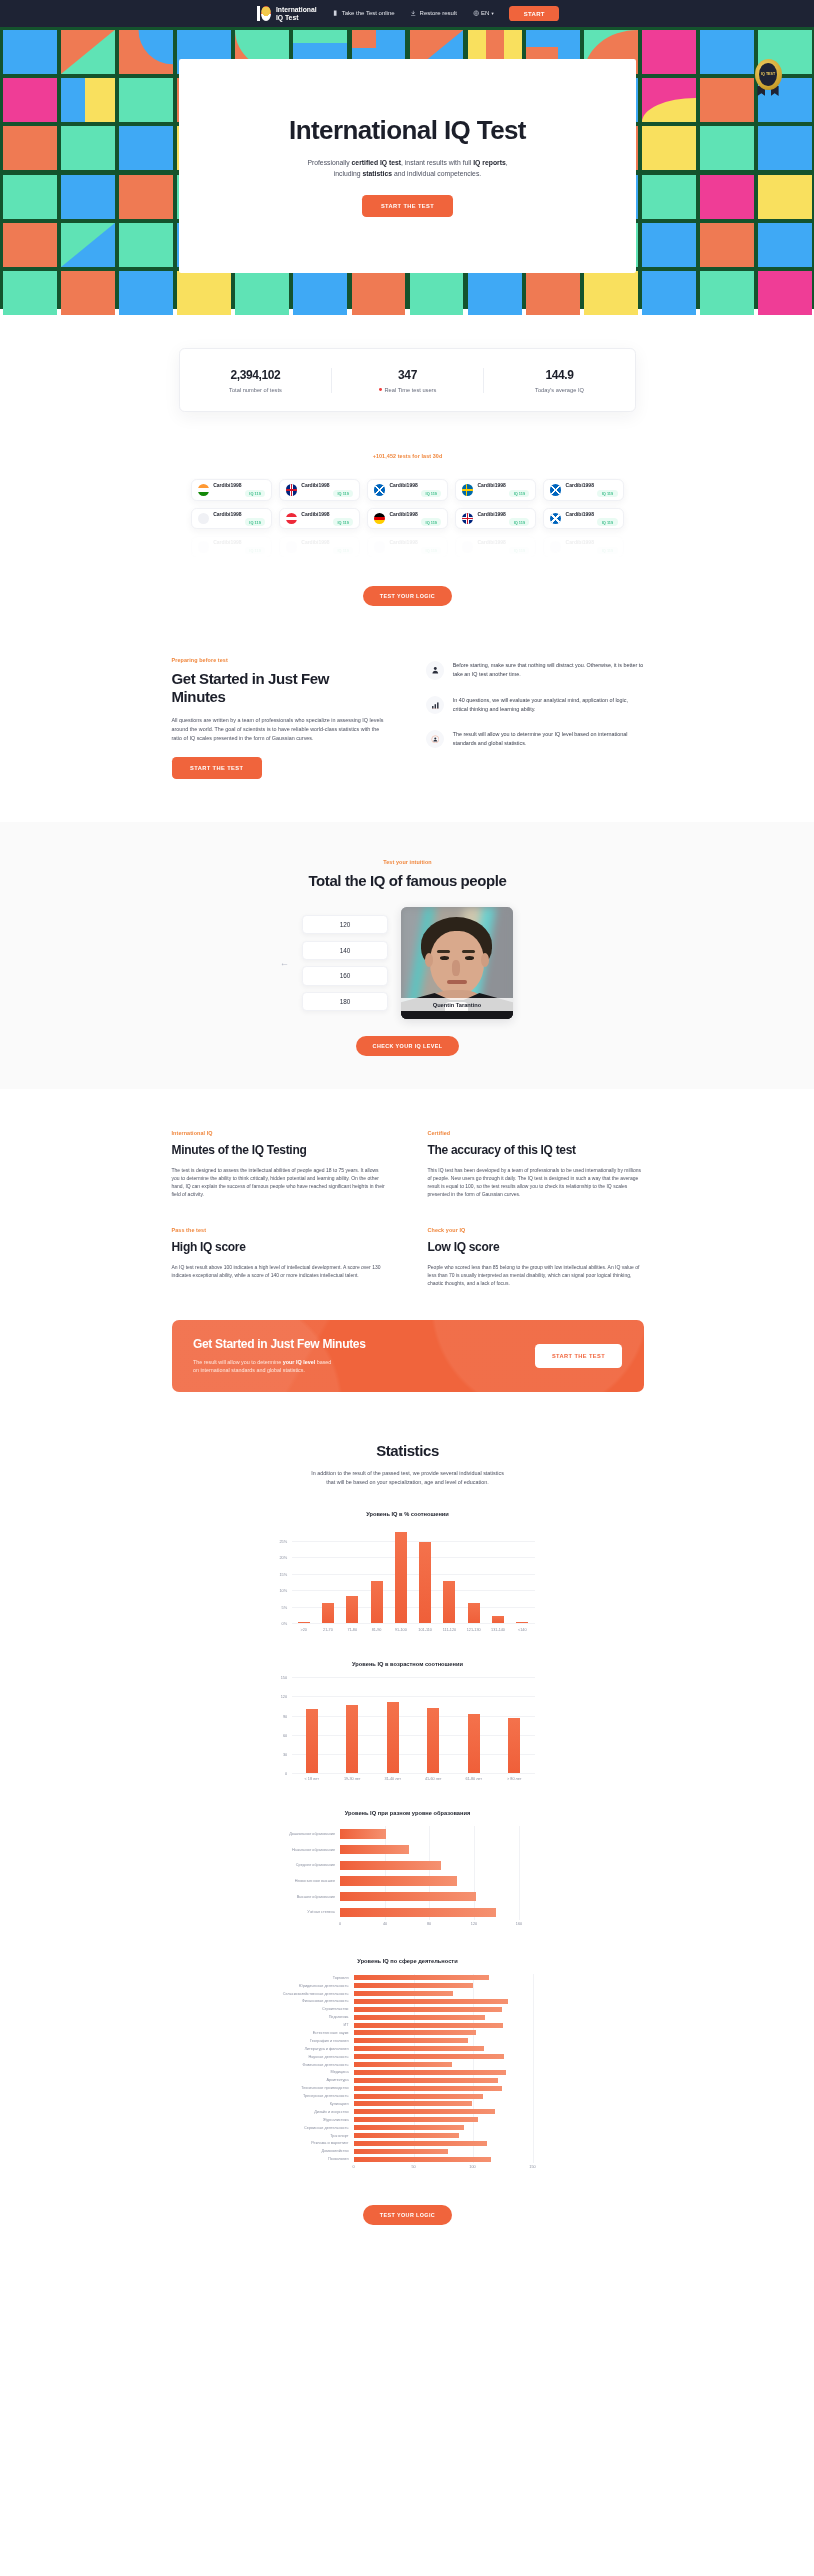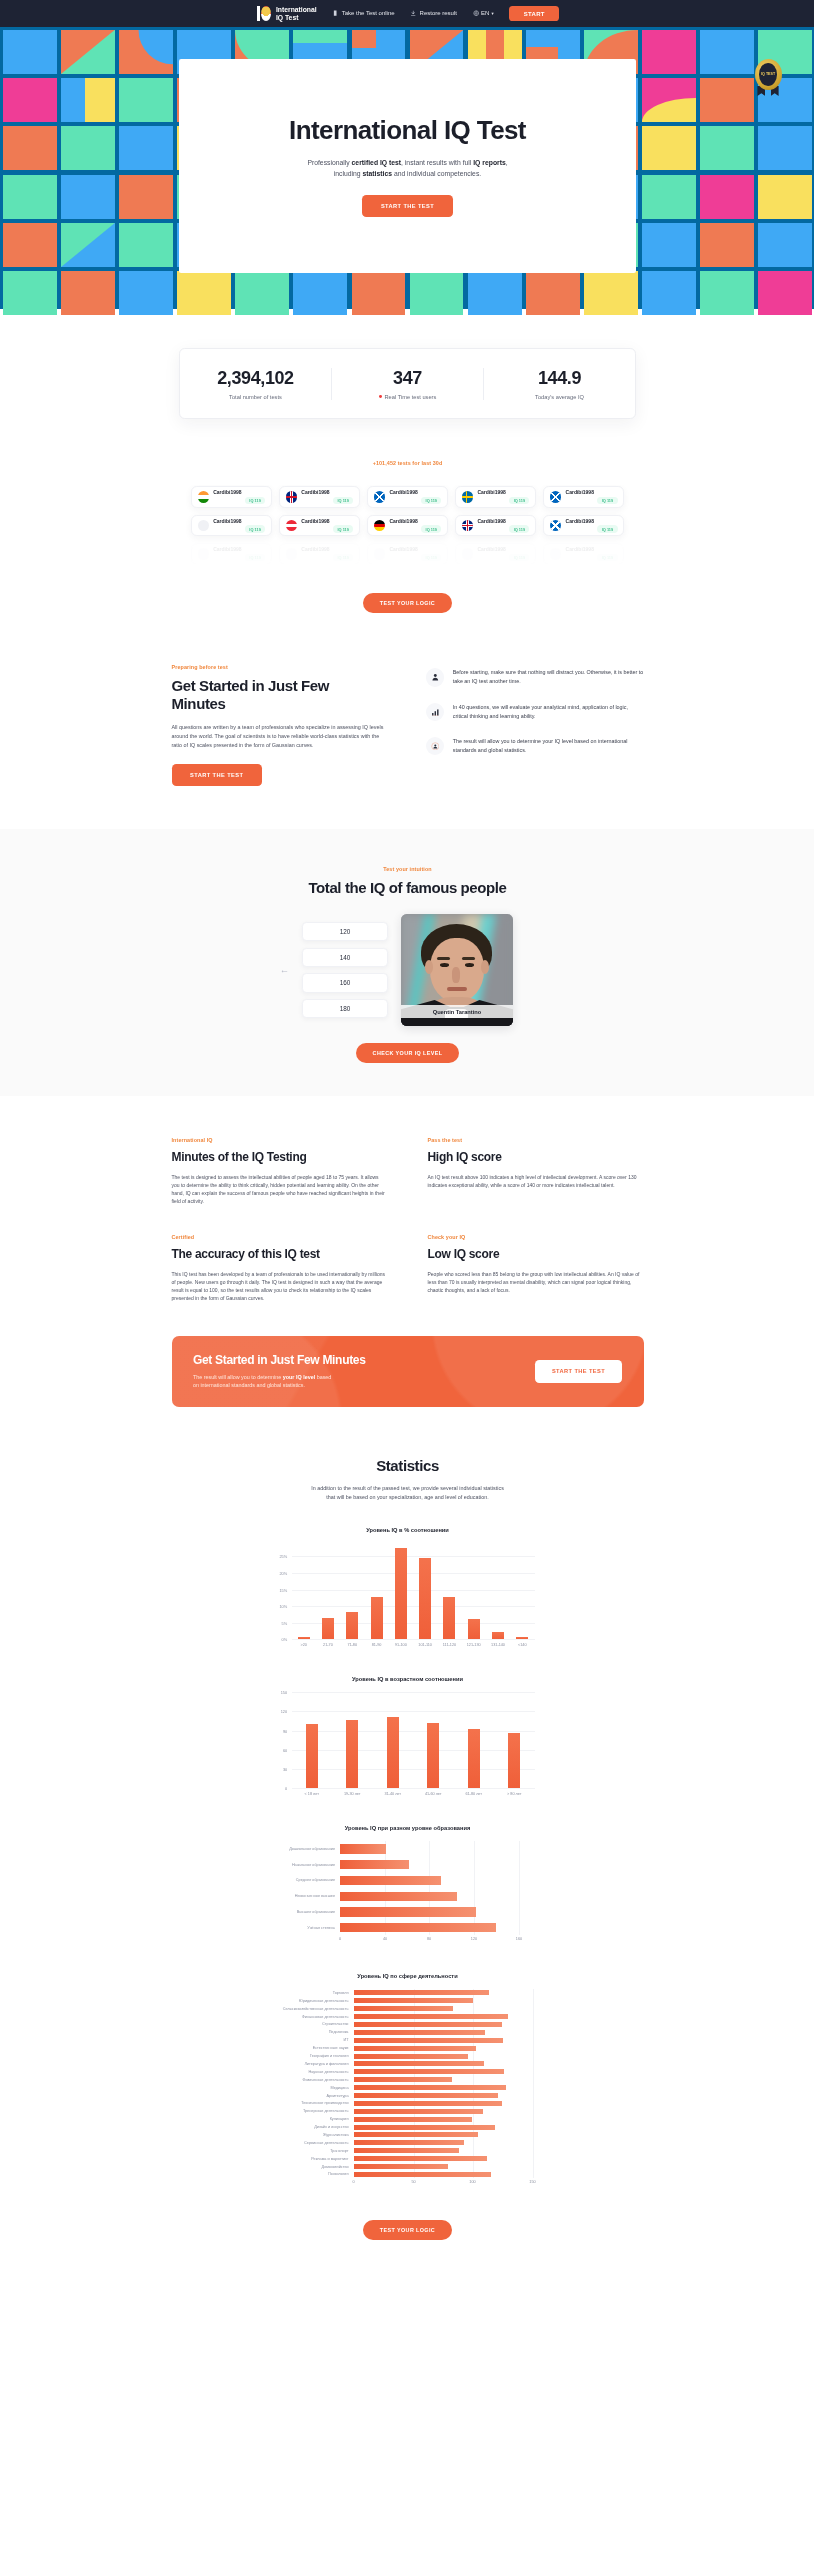--- a/index.html
+++ b/index.html
@@ -33,21 +33,21 @@
     cursor: pointer; white-space: nowrap;
   }
   .navlink svg { width: 6.4px; height: 6.4px; fill: #cfd3de; }
   .lang { display: flex; align-items: center; gap: 2.1px; color: #e4e6ec; font-size: 6px; cursor: pointer; }
   .btn-start-top {
     background: #f0643c; color: #fff; font-size: 6px; font-weight: bold;
     letter-spacing: 0.3px; padding: 4.3px 14.3px; border: none; border-radius: 3.6px; cursor: pointer;
   }
 
   
-  .hero { position: relative; height: 282px; background: #0369a1; }
+  .hero { position: relative; height: 282px; background: #14532d; }
   .mosaic { position: absolute; inset: 0; display: grid;
     grid-template-columns: repeat(14, 1fr); grid-auto-rows: 44px; gap: 4.3px; padding: 2.9px; }
   .tile { position: relative; overflow: hidden; }
   .t-blue { background: #3fa9f5; }
   .t-green { background: #5fe3b5; }
   .t-orange { background: #ef7a53; }
   .t-yellow { background: #f9e05e; }
   .t-pink { background: #ef3d96; }
   .half-b { position: absolute; inset: 0; }
   .hero-card {
@@ -82,21 +82,21 @@
 
   
   .stats-wrap { display: flex; justify-content: center; padding: 39px 0 0; }
   .stats {
     width: 457px; background: #fff; border: 0.7px solid #edeef2; border-radius: 5.7px;
     box-shadow: 0 4.3px 17px rgba(30,35,52,.06);
     display: flex; padding: 18.6px 0;
   }
   .stat { flex: 1; text-align: center; }
   .stat + .stat { border-left: 0.7px solid #eceef3; }
-  .stat-val { font-size: 18px; font-weight: bold; letter-spacing: -0.4px; }
+  .stat-val { font-size: 12px; font-weight: bold; letter-spacing: -0.4px; }
   .stat-lbl { margin-top: 5px; font-size: 5.7px; color: #656a7a; display: flex; align-items: center; justify-content: center; gap: 2.9px; }
   .dot-red { width: 2.9px; height: 2.9px; border-radius: 50%; background: #ef3d3d; display: inline-block; }
 
   
   .eyebrow { color: #f0863c; font-size: 5.4px; font-weight: bold; letter-spacing: 0.1px; }
   .sec-title { font-size: 15px; font-weight: bold; letter-spacing: -0.4px; }
 
   
   .live { padding: 41px 0 0; text-align: center; }
   .live .sec-title { margin-top: 6.4px; }
@@ -711,28 +711,28 @@
   </div>
 
   <div class="blocks">
     <div class="blocks-inner" id="info-blocks">
         <div>
           <div class="eyebrow">International IQ</div>
           <h3 class="blk-h">Minutes of the IQ Testing</h3>
           <p class="blk-p">The test is designed to assess the intellectual abilities of people aged 18 to 75 years. It allows you to determine the ability to think critically, hidden potential and learning ability. On the other hand, IQ can explain the success of famous people who have reached significant heights in their field of activity.</p>
         </div>
         <div>
+          <div class="eyebrow">Certified</div>
+          <h3 class="blk-h">The accuracy of this IQ test</h3>
+          <p class="blk-p">This IQ test has been developed by a team of professionals to be used internationally by millions of people. New users go through it daily. The IQ test is designed in such a way that the average result is equal to 100, so the test results allow you to check its relationship to the IQ scales presented in the form of Gaussian curves.</p>
+        </div>
+        <div>
           <div class="eyebrow">Pass the test</div>
           <h3 class="blk-h">High IQ score</h3>
           <p class="blk-p">An IQ test result above 100 indicates a high level of intellectual development. A score over 130 indicates exceptional ability, while a score of 140 or more indicates intellectual talent.</p>
-        </div>
-        <div>
-          <div class="eyebrow">Certified</div>
-          <h3 class="blk-h">The accuracy of this IQ test</h3>
-          <p class="blk-p">This IQ test has been developed by a team of professionals to be used internationally by millions of people. New users go through it daily. The IQ test is designed in such a way that the average result is equal to 100, so the test results allow you to check its relationship to the IQ scales presented in the form of Gaussian curves.</p>
         </div>
         <div>
           <div class="eyebrow">Check your IQ</div>
           <h3 class="blk-h">Low IQ score</h3>
           <p class="blk-p">People who scored less than 85 belong to the group with low intellectual abilities. An IQ value of less than 70 is usually interpreted as mental disability, which can signal poor logical thinking, chaotic thoughts, and a lack of focus.</p>
         </div>
       </div>
   </div>
 
   <div class="cta-wrap">

